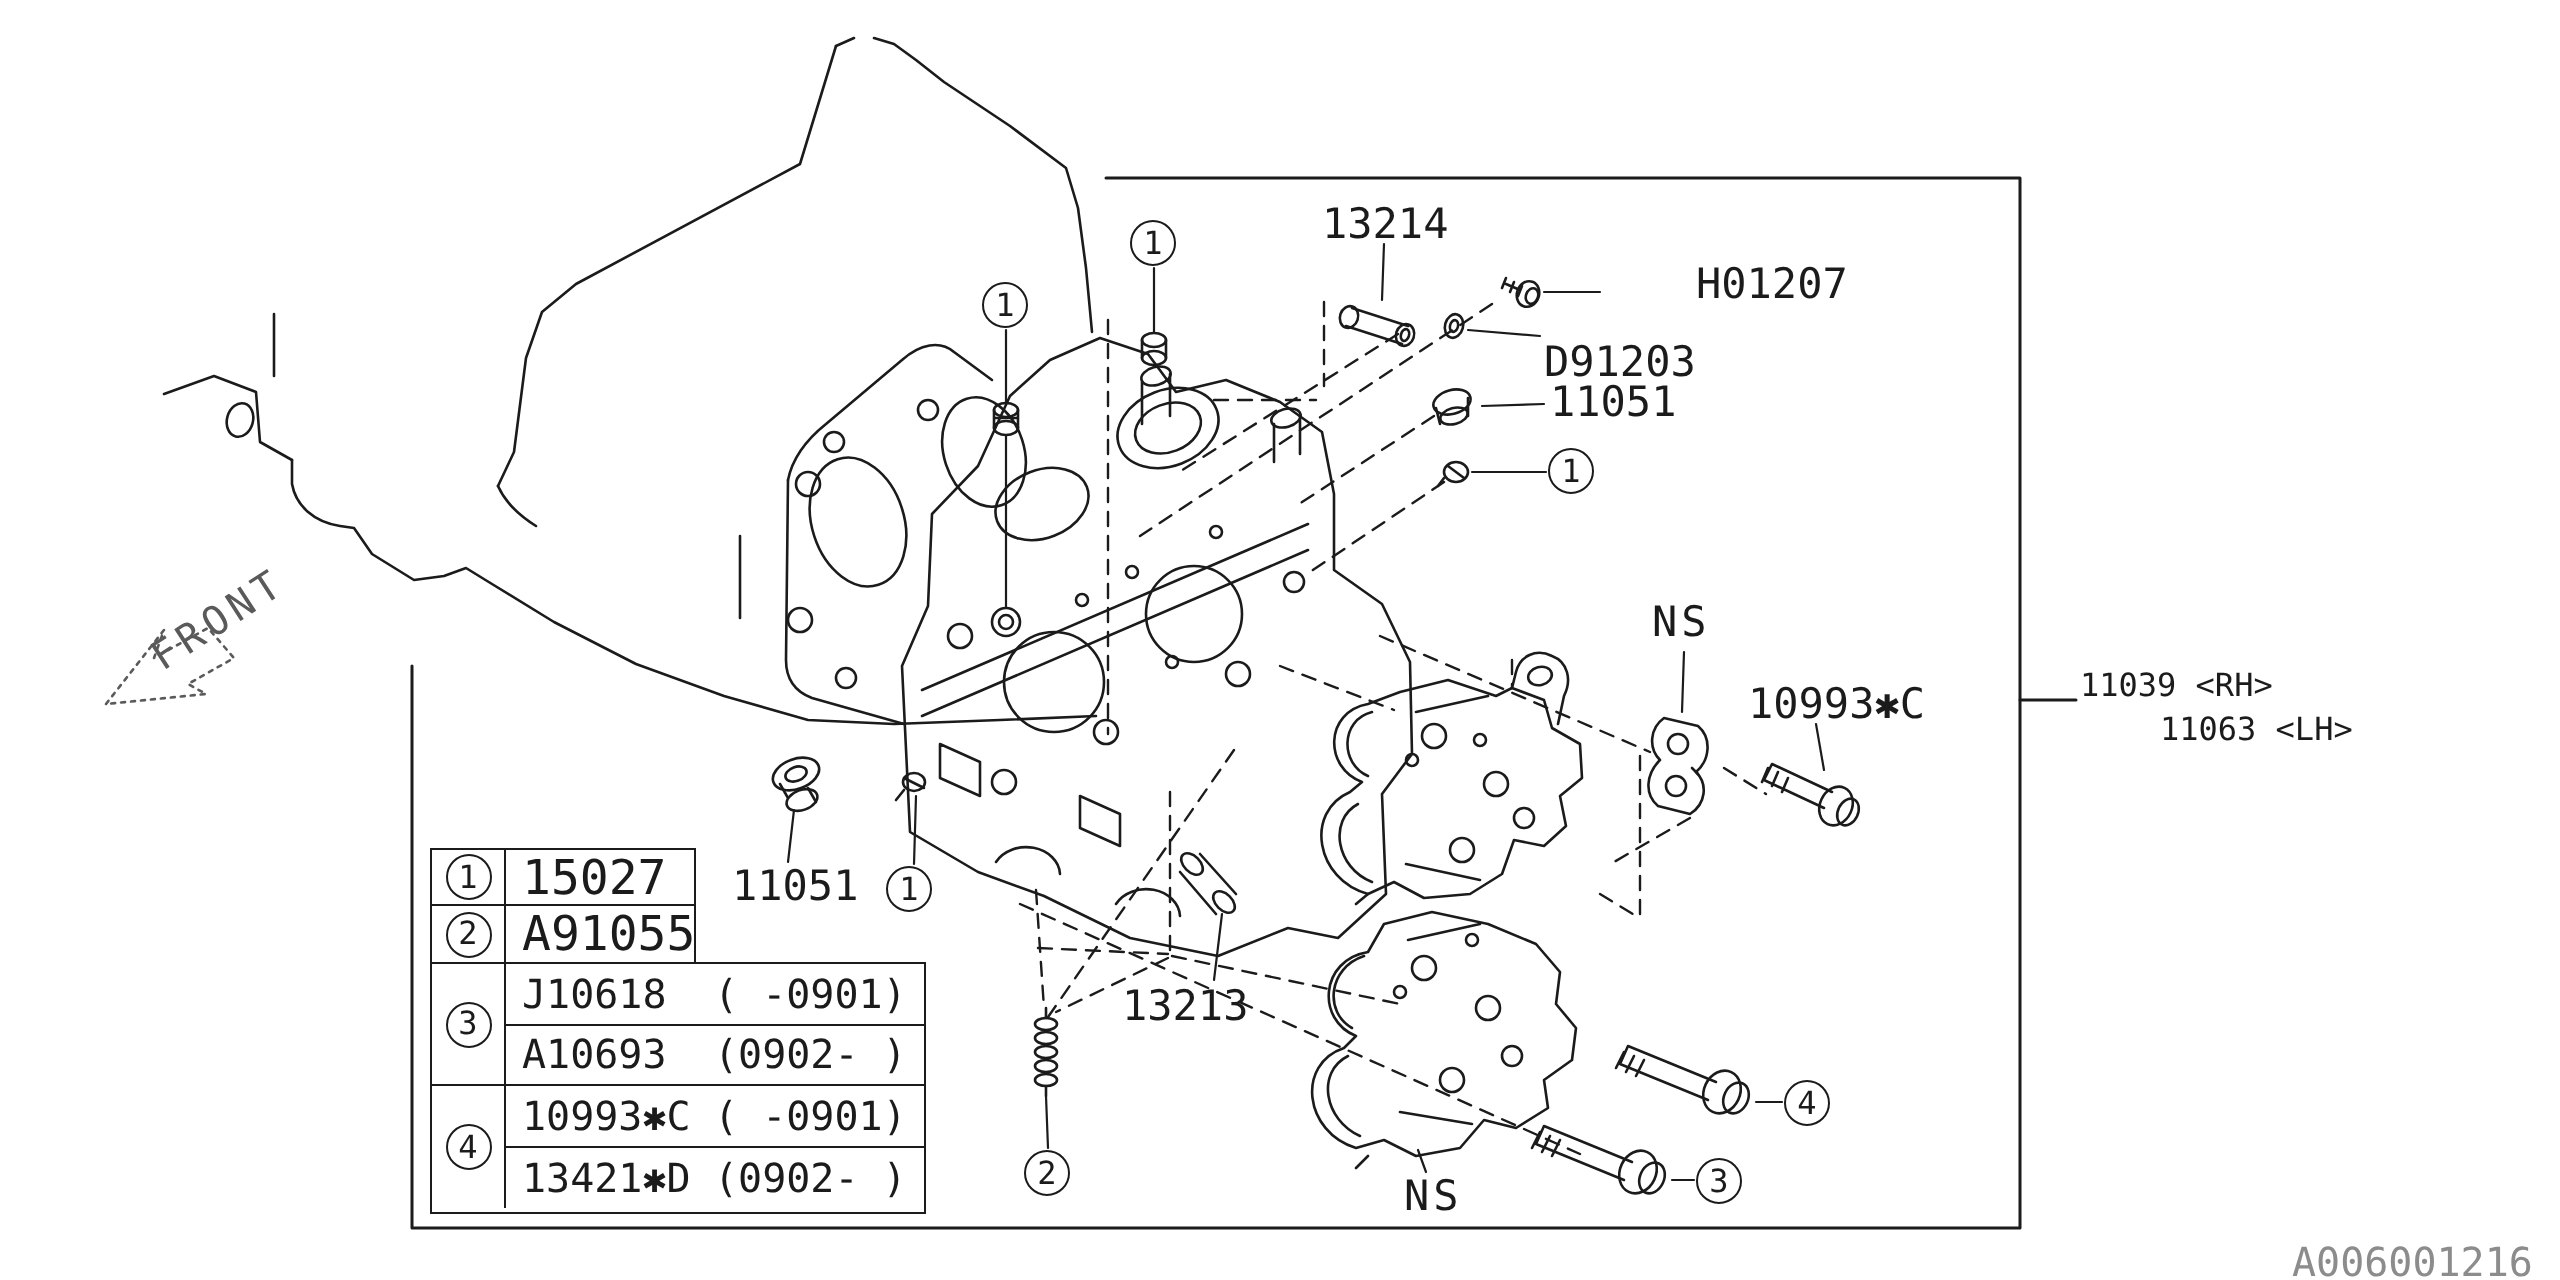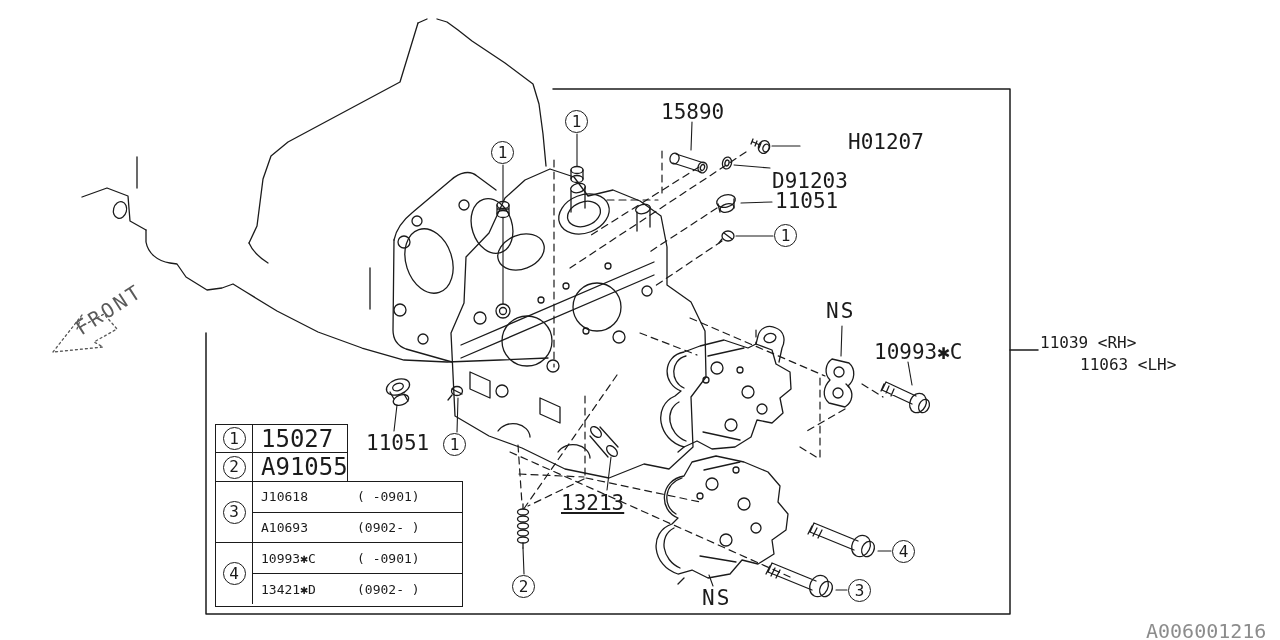--- a/index.html
+++ b/index.html
@@ -27,21 +27,21 @@
   .legend,.legend *{box-sizing:border-box;}
   .lt1{position:absolute;left:0;top:0;width:133px;height:58px;border:1.5px solid #1b1b1b;background:#fff;}
   .lt2{position:absolute;left:0;top:57px;width:248px;height:126px;border:1.5px solid #1b1b1b;background:#fff;}
   .lrow{display:flex;height:28px;}
   .lrow.bb{border-bottom:1.5px solid #1b1b1b;}
   .numcell{width:37px;border-right:1.5px solid #1b1b1b;display:flex;align-items:center;justify-content:center;flex:none;}
   .valcell{flex:1;display:flex;align-items:center;padding-left:8px;font-size:24px;white-space:pre;}
   .lgroup{display:flex;height:61px;}
   .lgroup.bb{border-bottom:1.5px solid #1b1b1b;}
   .vstack{flex:1;display:flex;flex-direction:column;}
-  .vrow{flex:1;display:flex;align-items:center;padding-left:8px;font-size:13px;white-space:pre;}
+  .vrow{flex:1;display:flex;align-items:center;padding-left:8px;font-size:20px;white-space:pre;}
   .vrow.bb{border-bottom:1.5px solid #1b1b1b;}
   .partspan{display:inline-block;width:96px;}
   .lcallout{
     width:23px;height:23px;border:1.5px solid #1b1b1b;border-radius:50%;
     display:flex;align-items:center;justify-content:center;font-size:16px;line-height:1;
   }
 </style>
 </head>
 <body>
 
@@ -269,30 +269,30 @@
         <path d="M862,384 L883,397"></path>
         <path d="M845,409 L807,431"></path>
       </g>
 
       <g stroke="#5a5a5a" stroke-width="1.3" stroke-dasharray="2,3">
         <path d="M53,352 L82,315 L77,329 L104,314 L117,329 L94,342 L103,347 Z"></path>
       </g>
     </g>
   </svg>
 
-  <div class="plabel" style="left:661px;top:102px;">15890</div>
+  <div class="plabel" style="left:661px;top:102px;">13214</div>
   <div class="plabel" style="left:848px;top:132px;">H01207</div>
   <div class="plabel" style="left:772px;top:171px;">D91203</div>
   <div class="plabel" style="left:775px;top:191px;">11051</div>
   <div class="plabel ns" style="left:826px;top:301px;">NS</div>
   <div class="plabel" style="left:874px;top:342px;">10993✱C</div>
   <div class="plabel small" style="left:1040px;top:335px;">11039 &lt;RH&gt;</div>
   <div class="plabel small" style="left:1080px;top:357px;">11063 &lt;LH&gt;</div>
   <div class="plabel" style="left:366px;top:433px;">11051</div>
-  <div class="plabel" style="left:561px;top:493px;text-decoration:underline;">13213</div>
+  <div class="plabel" style="left:561px;top:493px;">13213</div>
   <div class="plabel ns" style="left:702px;top:588px;">NS</div>
   <div class="doc-code" style="left:1146px;top:619px;">A006001216</div>
   <div class="front-label" style="left:84px;top:316px;">FRONT</div>
 
   <div class="callout" style="left:491px;top:141px;">1</div>
   <div class="callout" style="left:565px;top:110px;">1</div>
   <div class="callout" style="left:774px;top:224px;">1</div>
   <div class="callout" style="left:443px;top:433px;">1</div>
   <div class="callout" style="left:512px;top:575px;">2</div>
   <div class="callout" style="left:848px;top:579px;">3</div>

